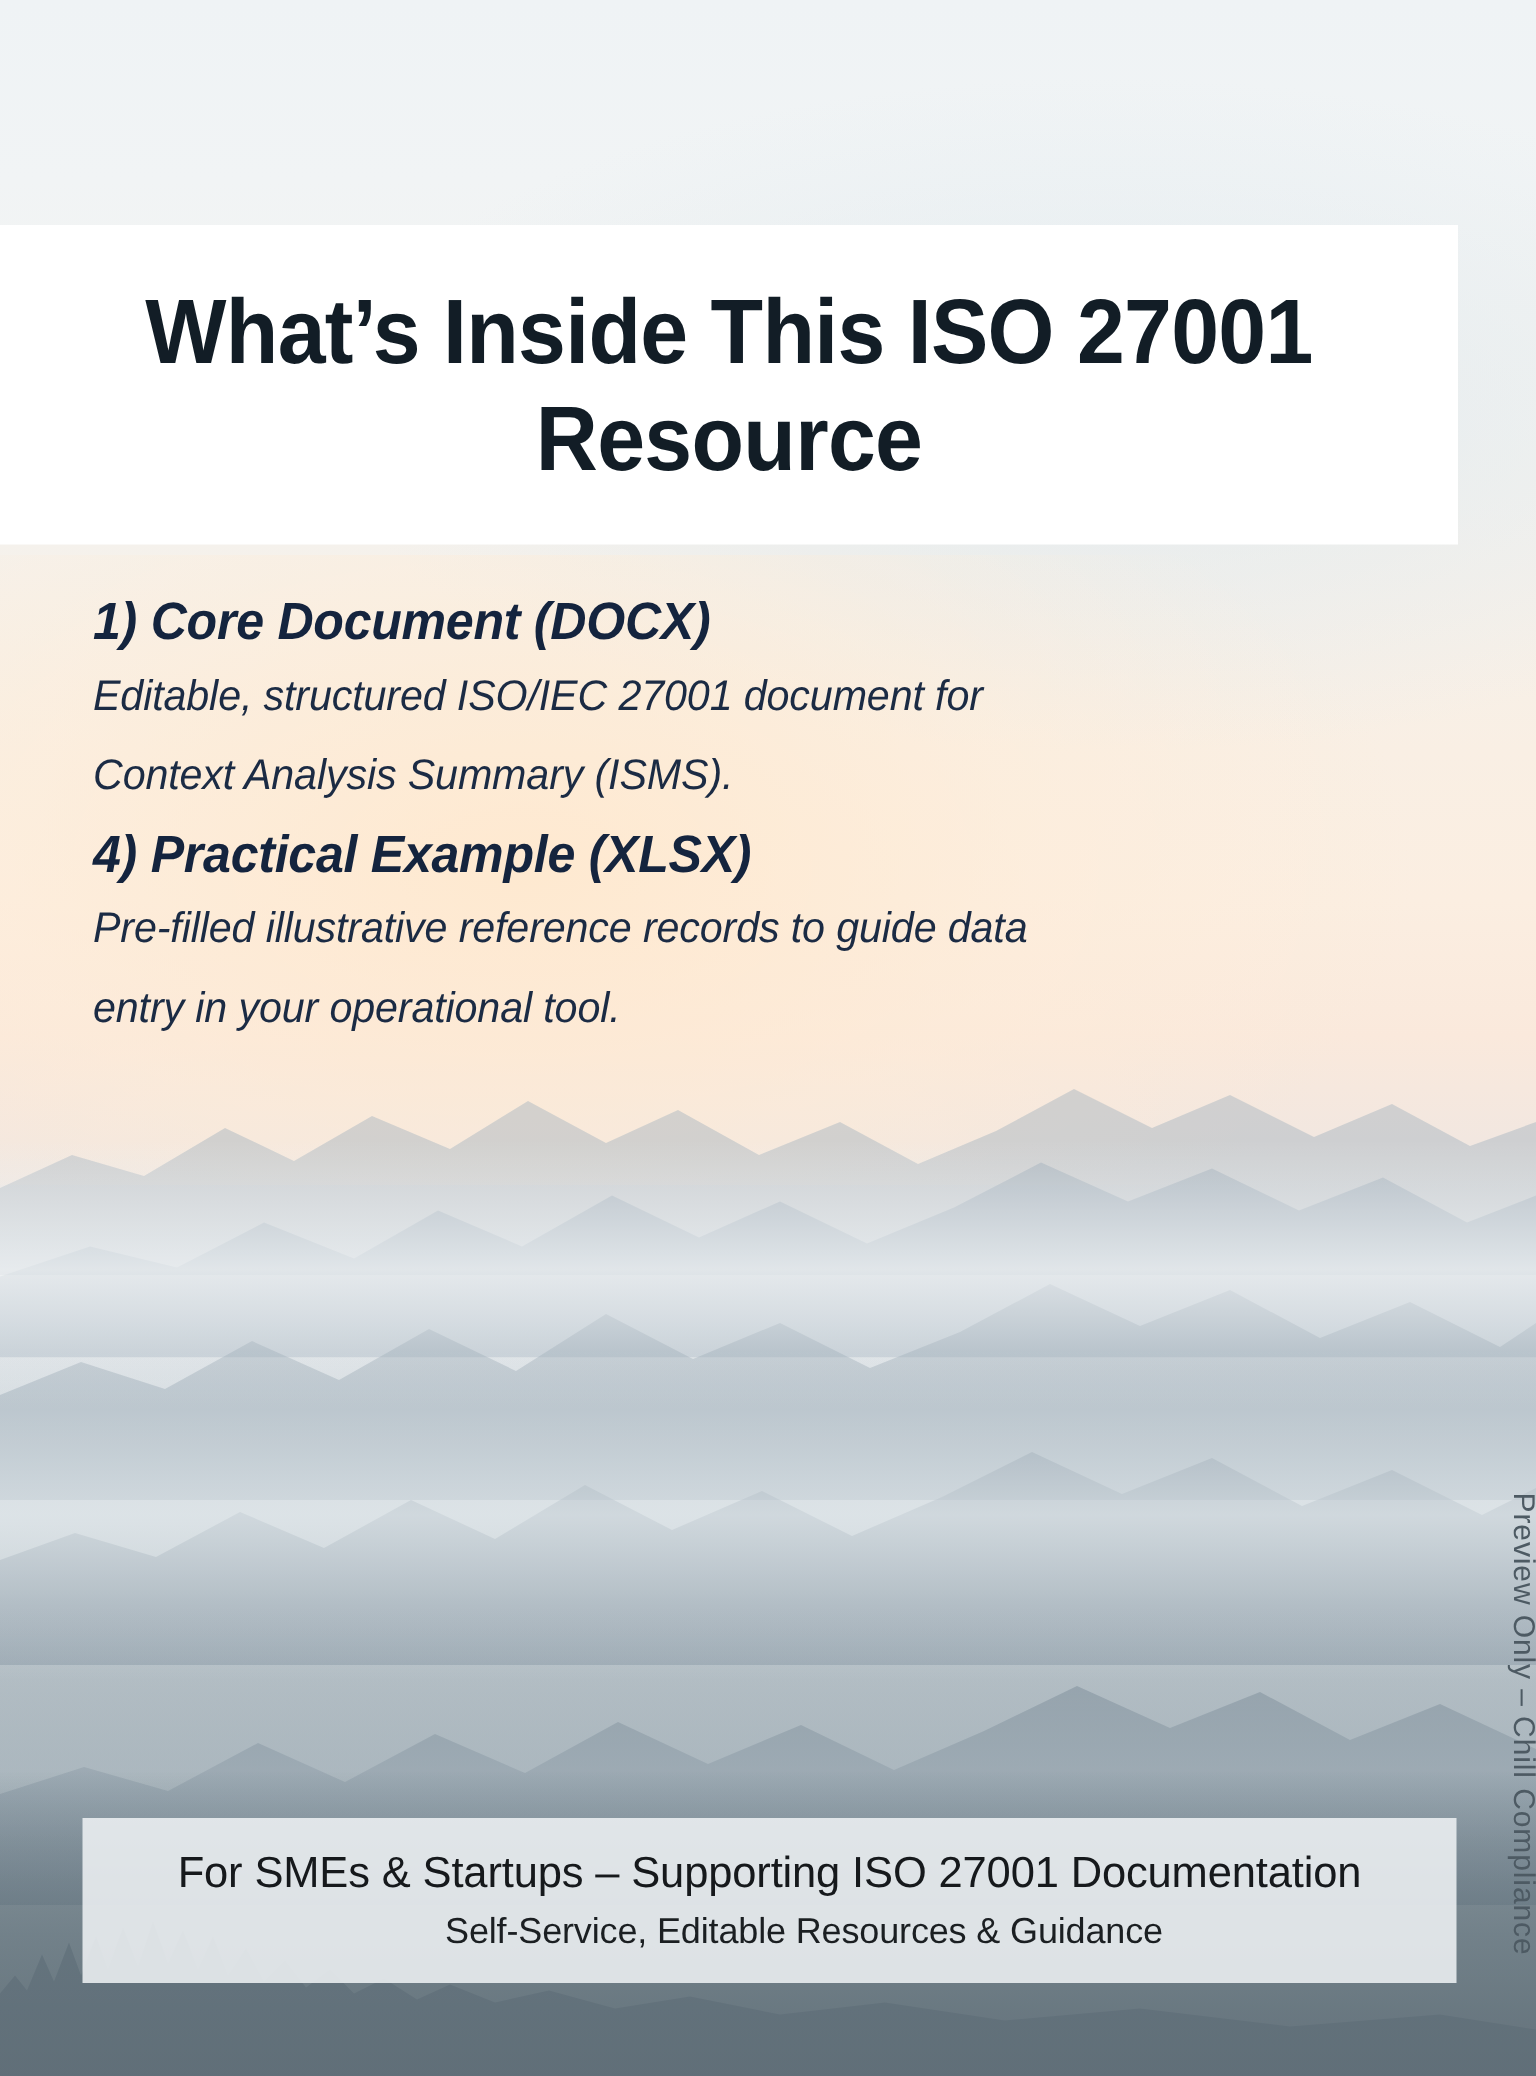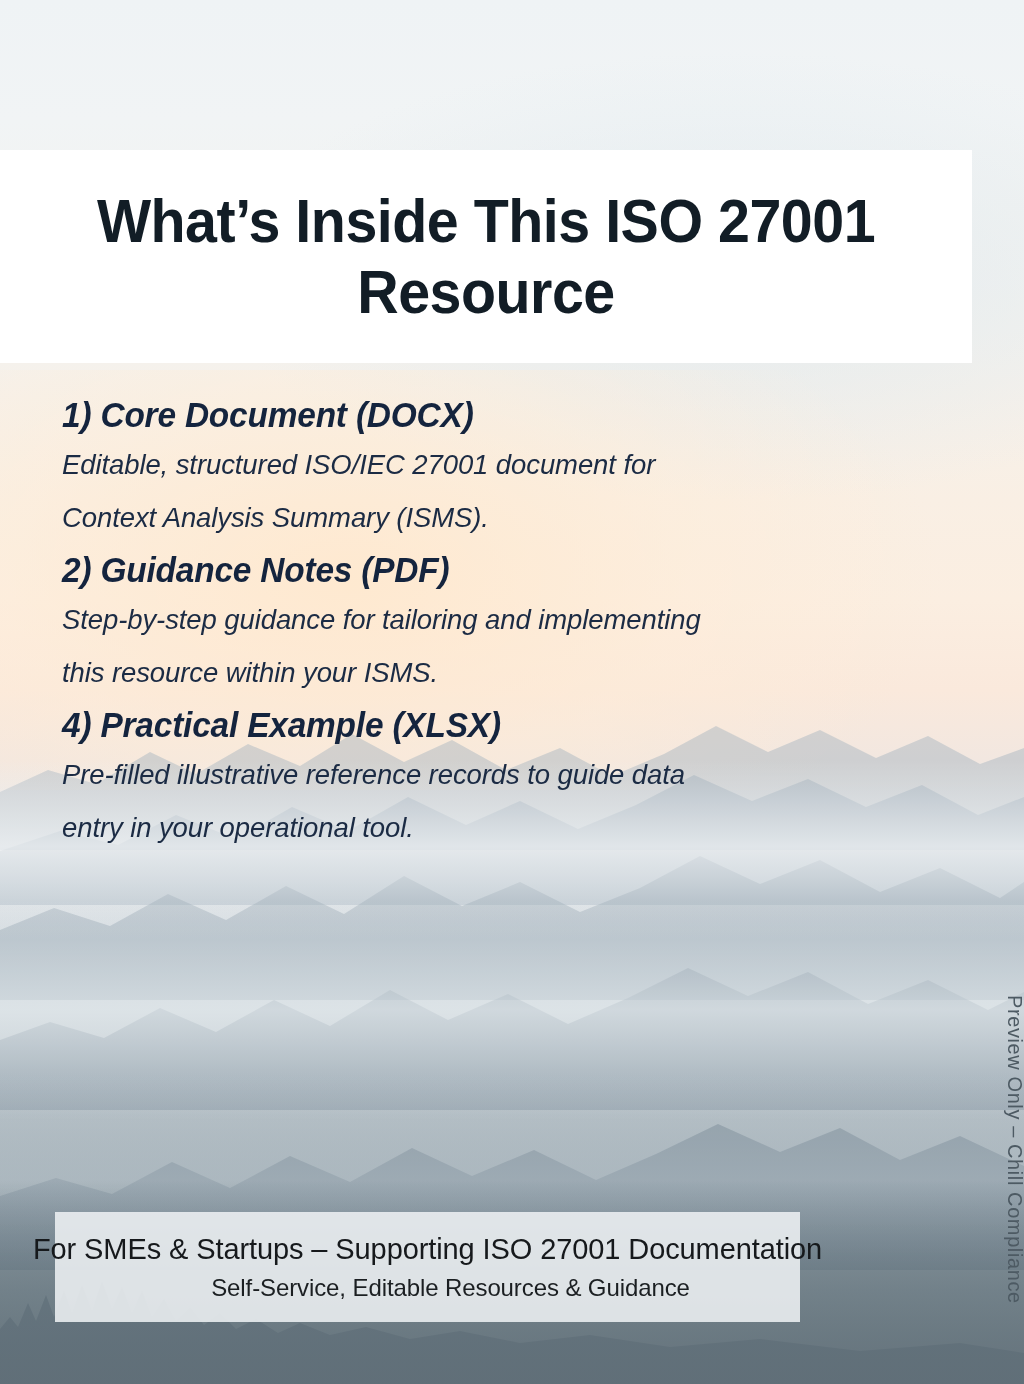--- a/index.html
+++ b/index.html
@@ -136,21 +136,21 @@
     line-height:1.87;
     letter-spacing:-0.1px;
     transform:scaleX(0.965);
     transform-origin:left center;
   }
 
   
   .footer-band {
     position:absolute;
     left:55px; top:1212px;
-    width:745px; height:110px;
+    width:916px; height:110px;
     background:rgba(237,240,242,0.88);
     display:flex; flex-direction:column;
     align-items:center; justify-content:center;
   }
   .footer-line1 {
     font-size:29px;
     color:#16191c;
     letter-spacing:-0.1px;
     line-height:1.25;
     white-space:nowrap;
@@ -236,25 +236,20 @@
   </div>
 
   <div class="content">
 
     <div class="section">
       <div class="sec-title">1) Core Document (DOCX)</div>
       <div class="sec-body">Editable, structured ISO/IEC 27001 document for</div>
       <div class="sec-body">Context Analysis Summary (ISMS).</div>
     </div>
 
-    <div class="section">
-      <div class="sec-title">2) Guidance Notes (PDF)</div>
-      <div class="sec-body">Step-by-step guidance for tailoring and implementing</div>
-      <div class="sec-body">this resource within your ISMS.</div>
-    </div>
 
 
     <div class="section">
       <div class="sec-title">4) Practical Example (XLSX)</div>
       <div class="sec-body">Pre-filled illustrative reference records to guide data</div>
       <div class="sec-body">entry in your operational tool.</div>
     </div>
 
   </div>
 

